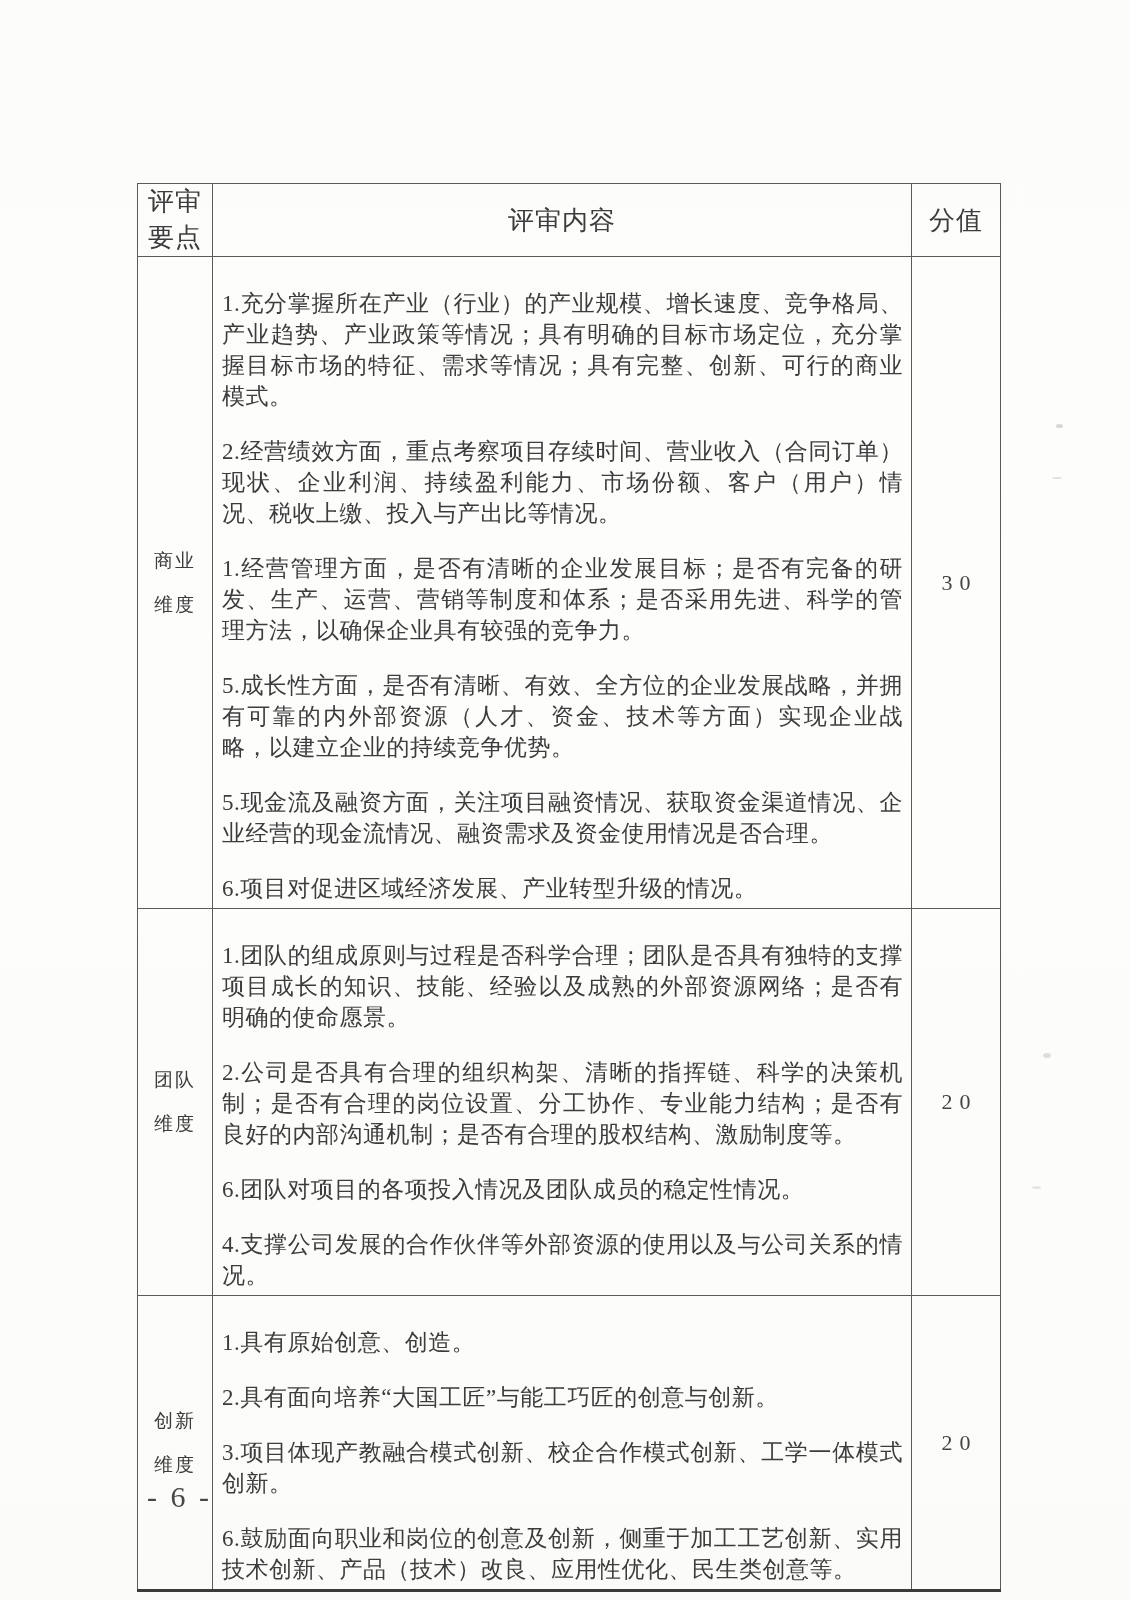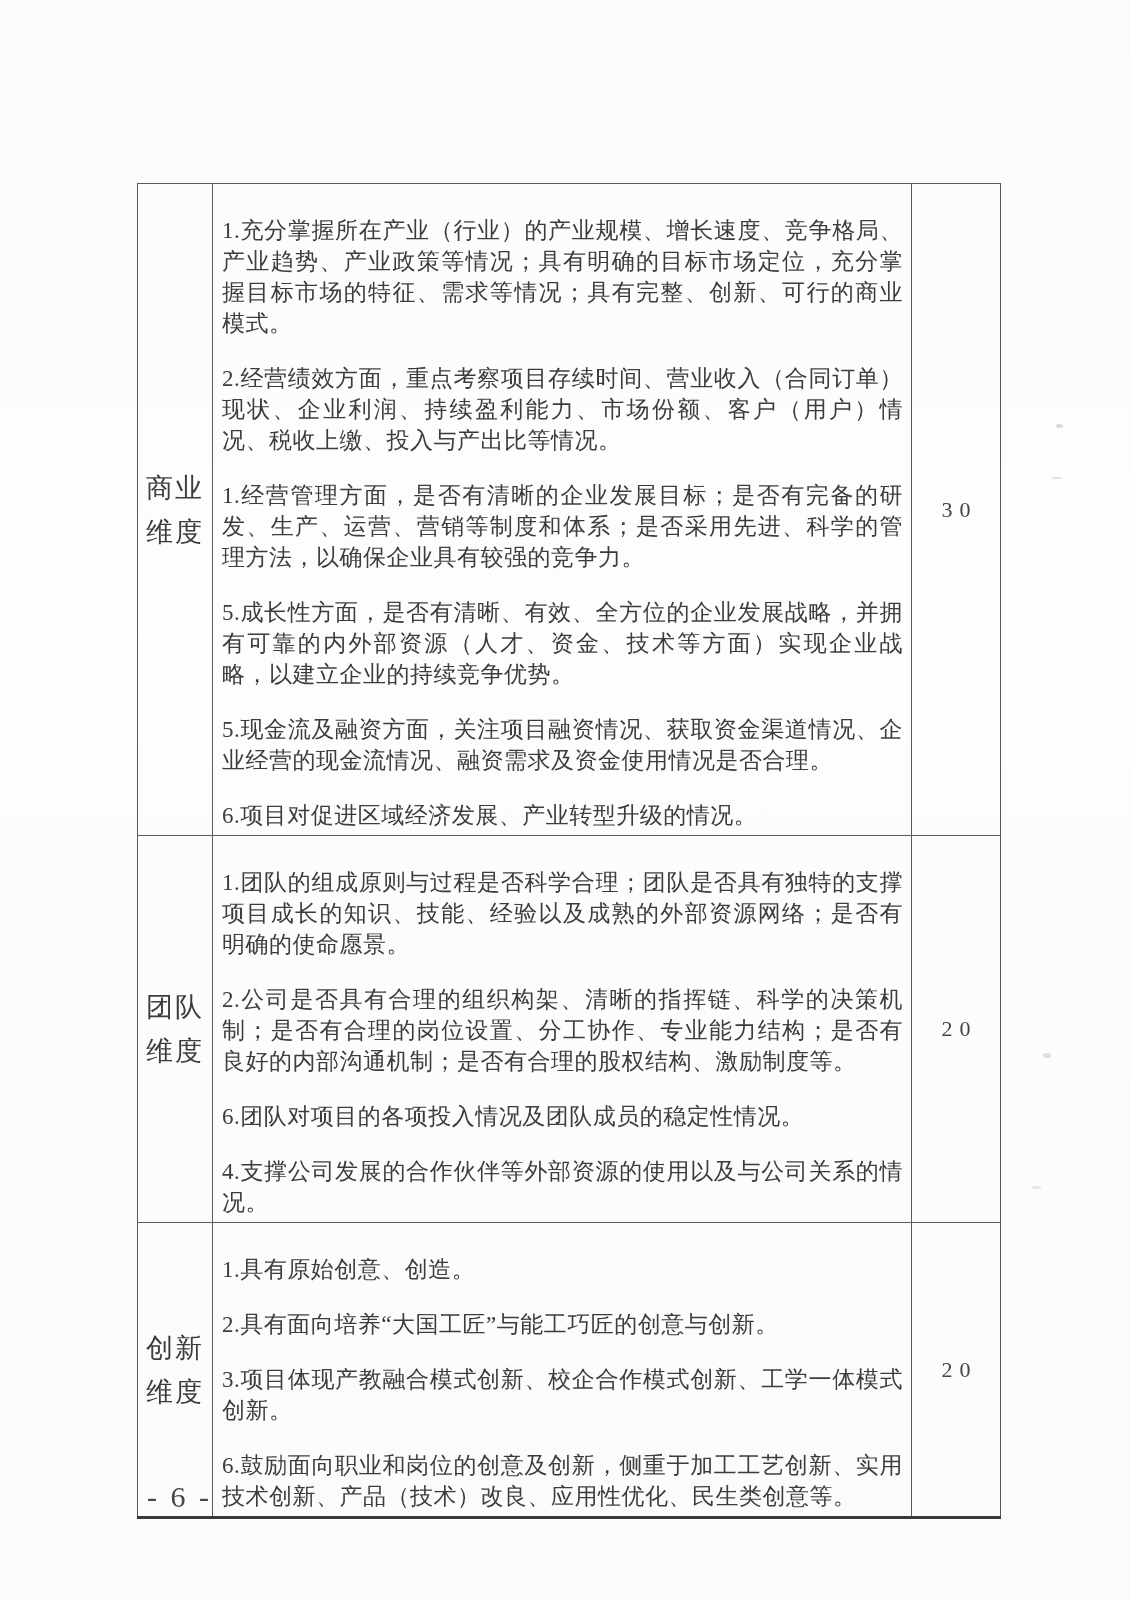--- a/index.html
+++ b/index.html
@@ -41,21 +41,21 @@
 
   .hcell {
     text-align: center;
     font-size: 26px;
     letter-spacing: 1px;
   }
   .prelines { white-space: pre-line; line-height: 36px; }
 
   td.dim {
     text-align: center;
-    font-size: 27px;
+    font-size: 19px;
     white-space: pre-line;
     line-height: 44px;
     letter-spacing: 2px;
   }
   td.content {
     vertical-align: top;
     padding: 7px 8px 4px 9px;
     overflow: hidden;
   }
   .item {
@@ -92,20 +92,26 @@
 
 <div class="page">
 
   <table class="eval">
     <colgroup>
         <col class="c1">
         <col class="c2">
         <col class="c3">
       </colgroup>
     <tbody>
+      <tr class="hdr">
+        <th class="hcell prelines">评审
+要点</th>
+        <th class="hcell">评审内容</th>
+        <th class="hcell">分值</th>
+      </tr>
 
       <tr class="r1">
         <td class="dim">商业
 维度</td>
         <td class="content">
           <div class="item">1.充分掌握所在产业（行业）的产业规模、增长速度、竞争格局、产业趋势、产业政策等情况；具有明确的目标市场定位，充分掌握目标市场的特征、需求等情况；具有完整、创新、可行的商业模式。</div>
           <div class="item">2.经营绩效方面，重点考察项目存续时间、营业收入（合同订单）现状、企业利润、持续盈利能力、市场份额、客户（用户）情况、税收上缴、投入与产出比等情况。</div>
           <div class="item">1.经营管理方面，是否有清晰的企业发展目标；是否有完备的研发、生产、运营、营销等制度和体系；是否采用先进、科学的管理方法，以确保企业具有较强的竞争力。</div>
           <div class="item">5.成长性方面，是否有清晰、有效、全方位的企业发展战略，并拥有可靠的内外部资源（人才、资金、技术等方面）实现企业战略，以建立企业的持续竞争优势。</div>
           <div class="item">5.现金流及融资方面，关注项目融资情况、获取资金渠道情况、企业经营的现金流情况、融资需求及资金使用情况是否合理。</div>

